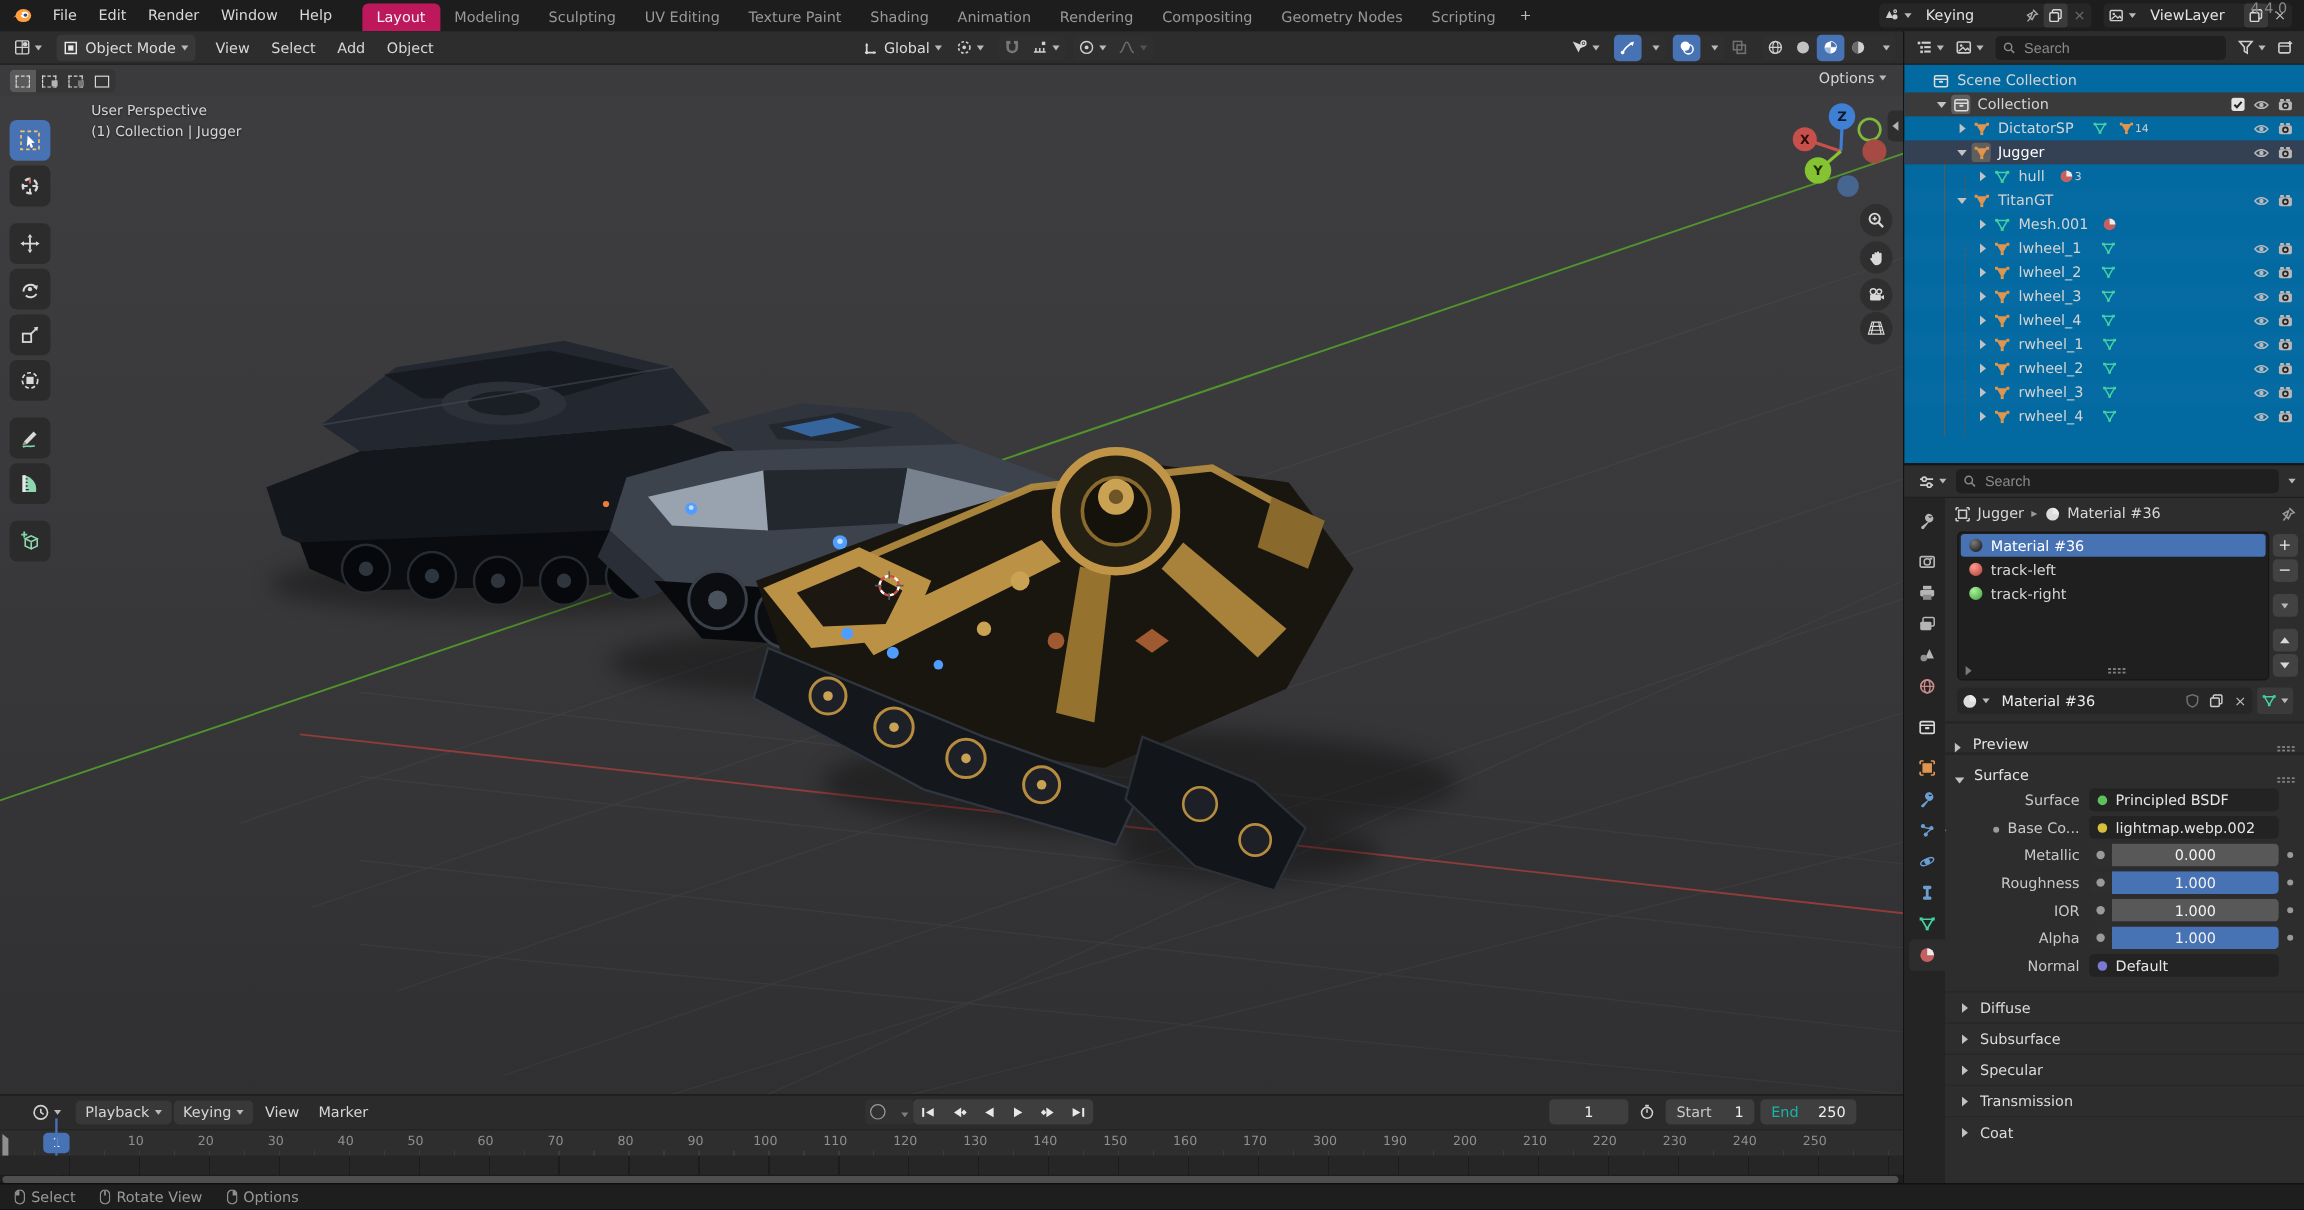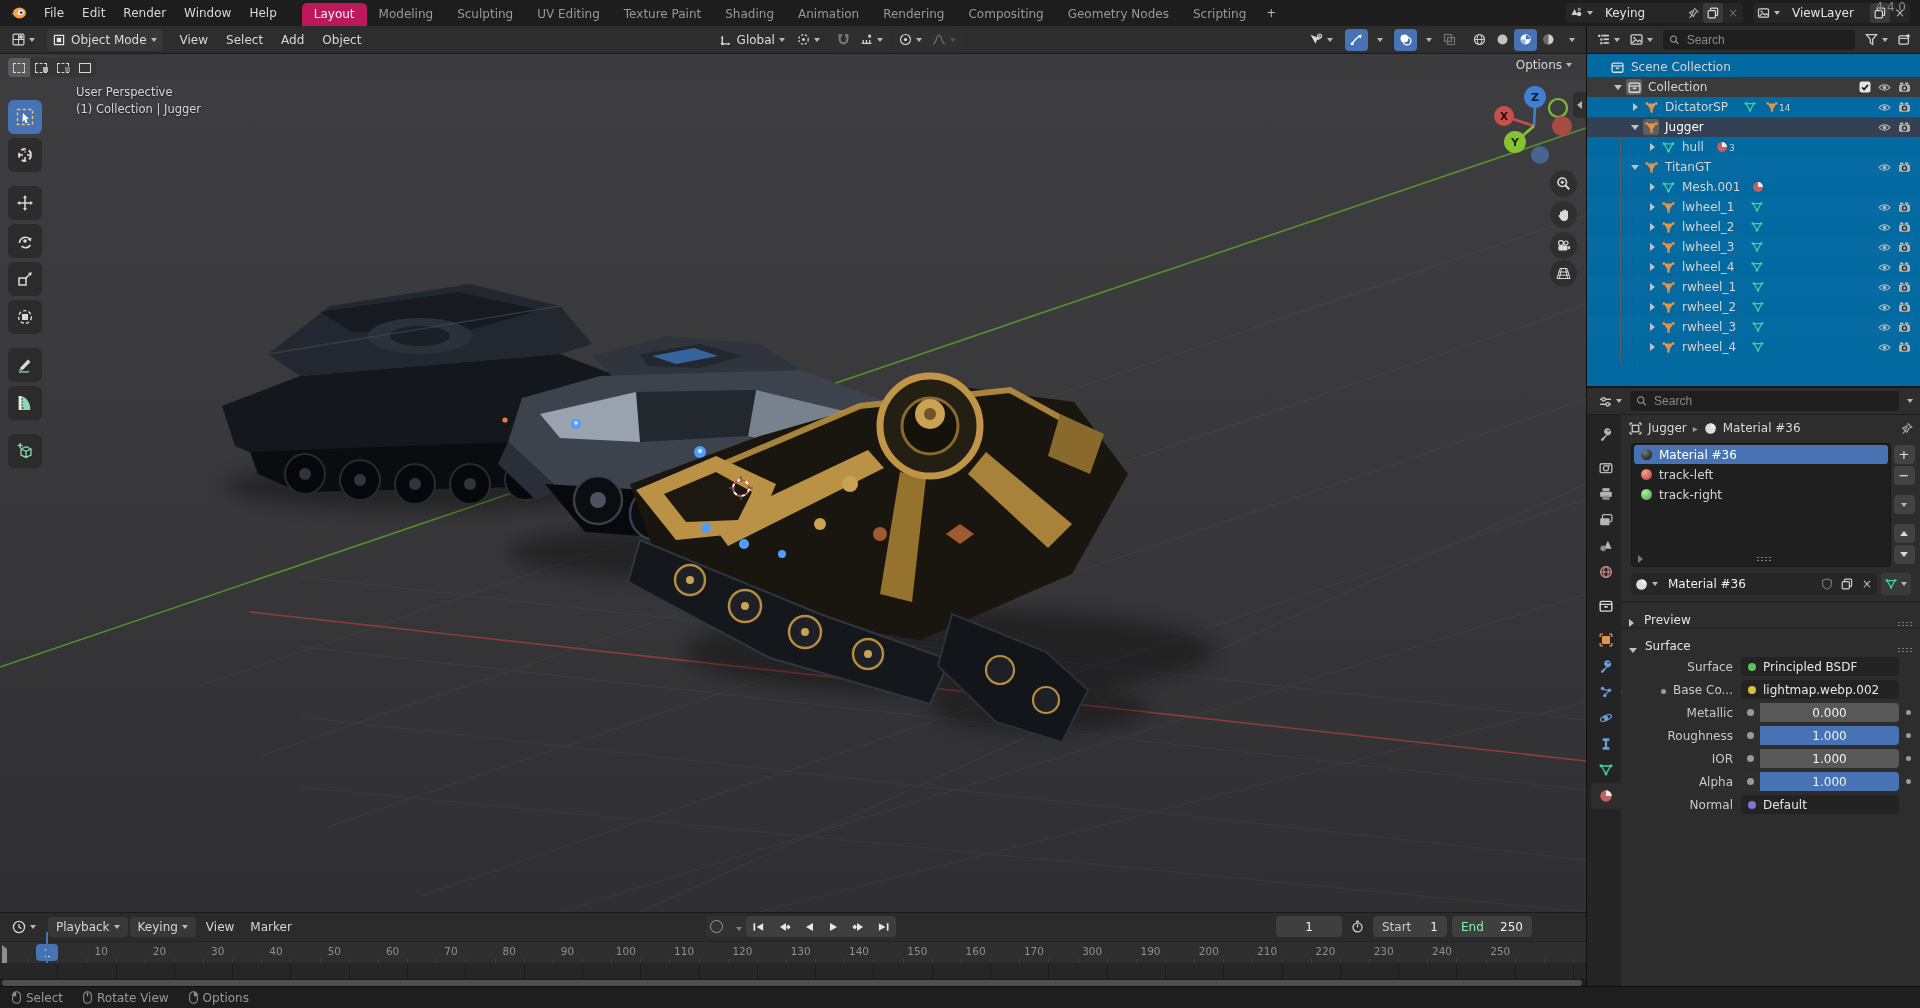--- a/index.html
+++ b/index.html
@@ -64,31 +64,31 @@
   #gizmo{position:absolute;left:1488px;top:28px}
   .navbtn{position:absolute;left:1550px;width:27px;height:27px;border-radius:50%;
           background:rgba(36,36,36,.55);display:flex;align-items:center;justify-content:center;color:#d9d9d9}
   #collapse-tab{position:absolute;right:0;top:38px;width:13px;height:26px;background:#2a2a2acc;
                 border-radius:5px 0 0 5px;display:flex;align-items:center;justify-content:center}
   .tri-left{width:0;height:0;border-top:4px solid transparent;border-bottom:4px solid transparent;
             border-right:5px solid #b5b5b5}
 
   
   #timeline{position:absolute;left:0;top:912px;width:1586px;height:74px;background:#2b2b2b;border-top:1px solid #191919}
-  #tl-header{position:absolute;left:0;top:0;width:100%;height:28px;display:flex;align-items:center;padding-left:6px;box-sizing:border-box}
+  #tl-header{position:absolute;left:15px;top:0;width:100%;height:28px;display:flex;align-items:center;padding-left:6px;box-sizing:border-box}
   .tlmenu{padding:3px 8px;color:#d6d6d6;display:flex;align-items:center}
   .tlmenu.dd{background:#383838;border-radius:4px;margin-right:2px}
   #transport{position:absolute;left:746px;top:3px;display:flex;align-items:center;background:#3e3e3e;border-radius:4px;overflow:hidden}
   .tpbtn{width:25px;height:21px;display:flex;align-items:center;justify-content:center}
   #autokey{position:absolute;left:706px;top:3px;display:flex;align-items:center;background:#313131;border-radius:4px;height:21px}
   #autokey .ring{width:11px;height:11px;border:1.6px solid #9a9a9a;border-radius:50%;margin:0 4px}
   #frame-cluster{position:absolute;right:54px;top:3px;display:flex;align-items:center;gap:5px}
   .numfield{background:#3f3f3f;border-radius:4px;height:21px;display:flex;align-items:center;justify-content:center;color:#efefef}
   #ruler{position:absolute;left:0;top:28px;width:100%;height:22px;background:#2e2e2e;border-top:1px solid #232323}
-  #ticks{position:absolute;left:72px;top:3px;display:flex}
+  #ticks{position:absolute;left:84px;top:3px;display:flex}
   .tick{width:58.3px;text-align:center;color:#8f8f8f;font-size:10.5px}
   #frame-marks{position:absolute;left:0;right:0;bottom:0;height:5px;opacity:.45;
       background:repeating-linear-gradient(90deg,transparent 0 28.15px,#4e4e4e 28.15px 29.15px)}
   #playhead-chip{position:absolute;left:36px;top:2px;width:22px;height:17px;background:#4772b3;border-radius:4px;
       color:#fff;display:flex;align-items:center;justify-content:center;font-size:10.5px}
   #playhead-line{position:absolute;left:46px;top:19px;width:2px;height:47px;background:#4772b3}
   #ruler-collapse{position:absolute;left:2px;top:7px}
   .tri-right-sm{width:0;height:0;border-top:4px solid transparent;border-bottom:4px solid transparent;border-left:5px solid #8f8f8f}
   #channels{position:absolute;left:0;top:50px;width:100%;height:16px;background:#262626;
       background-image:repeating-linear-gradient(90deg,transparent 0 57.3px,rgba(0,0,0,.25) 57.3px 58.3px)}
@@ -859,21 +859,21 @@
               <circle cx="6" cy="6.8" r="4.2" fill="none" stroke="#cfcfcf" stroke-width="1.2"></circle>
               <line x1="6" y1="6.8" x2="6" y2="4" stroke="#cfcfcf" stroke-width="1.2"></line>
               <rect x="4.6" y="0.6" width="2.8" height="1.4" fill="#cfcfcf"></rect>
             </svg>
         </span>
         <span class="numfield" style="width:74px;justify-content:space-between;padding:0 9px;box-sizing:border-box">
           <span style="color:#c9c9c9">Start</span>
           <span>1</span>
         </span>
         <span class="numfield" style="width:80px;justify-content:space-between;padding:0 9px;box-sizing:border-box">
-          <span style="color:#86efac">End</span>
+          <span style="color:#14b8a6">End</span>
           <span>250</span>
         </span>
       </div>
     </div>
     <div id="ruler">
       <span id="ruler-collapse"><span class="tri-right-sm"></span></span>
       <div id="ticks">
 
       <span class="tick">10</span>
           <span class="tick">20</span>
@@ -1661,20 +1661,47 @@
           </div>
         <div class="prow">
           <span class="plabel">Normal</span>
           <span class="pfield">
             <span class="socket-dot" style="background:#7a7ad4"></span>
             <span>Default</span>
           </span>
           <span style="width:12px"></span>
         </div>
         <div style="height:8px"></div>
+        <div>
+
+            <div class="subpanel">
+              <span class="arr-r"></span>
+              <span>Diffuse</span>
+            </div>
+
+            <div class="subpanel">
+              <span class="arr-r"></span>
+              <span>Subsurface</span>
+            </div>
+
+            <div class="subpanel">
+              <span class="arr-r"></span>
+              <span>Specular</span>
+            </div>
+
+            <div class="subpanel">
+              <span class="arr-r"></span>
+              <span>Transmission</span>
+            </div>
+
+            <div class="subpanel">
+              <span class="arr-r"></span>
+              <span>Coat</span>
+            </div>
+          </div>
       </div>
     </div>
   </div>
 
   <footer id="status">
 
       <span class="st-item lmb">
         <svg width="9" height="13" viewBox="0 0 10 14">
           <rect x="0.7" y="0.7" width="8.6" height="12.6" rx="4" fill="none" stroke="#8f8f8f" stroke-width="1.2"></rect>
           <path class="seg-l" d="M1.2 5.5 V4.6 A3.8 3.8 0 0 1 4.6 1 V5.5 Z" fill="#8f8f8f"></path>

